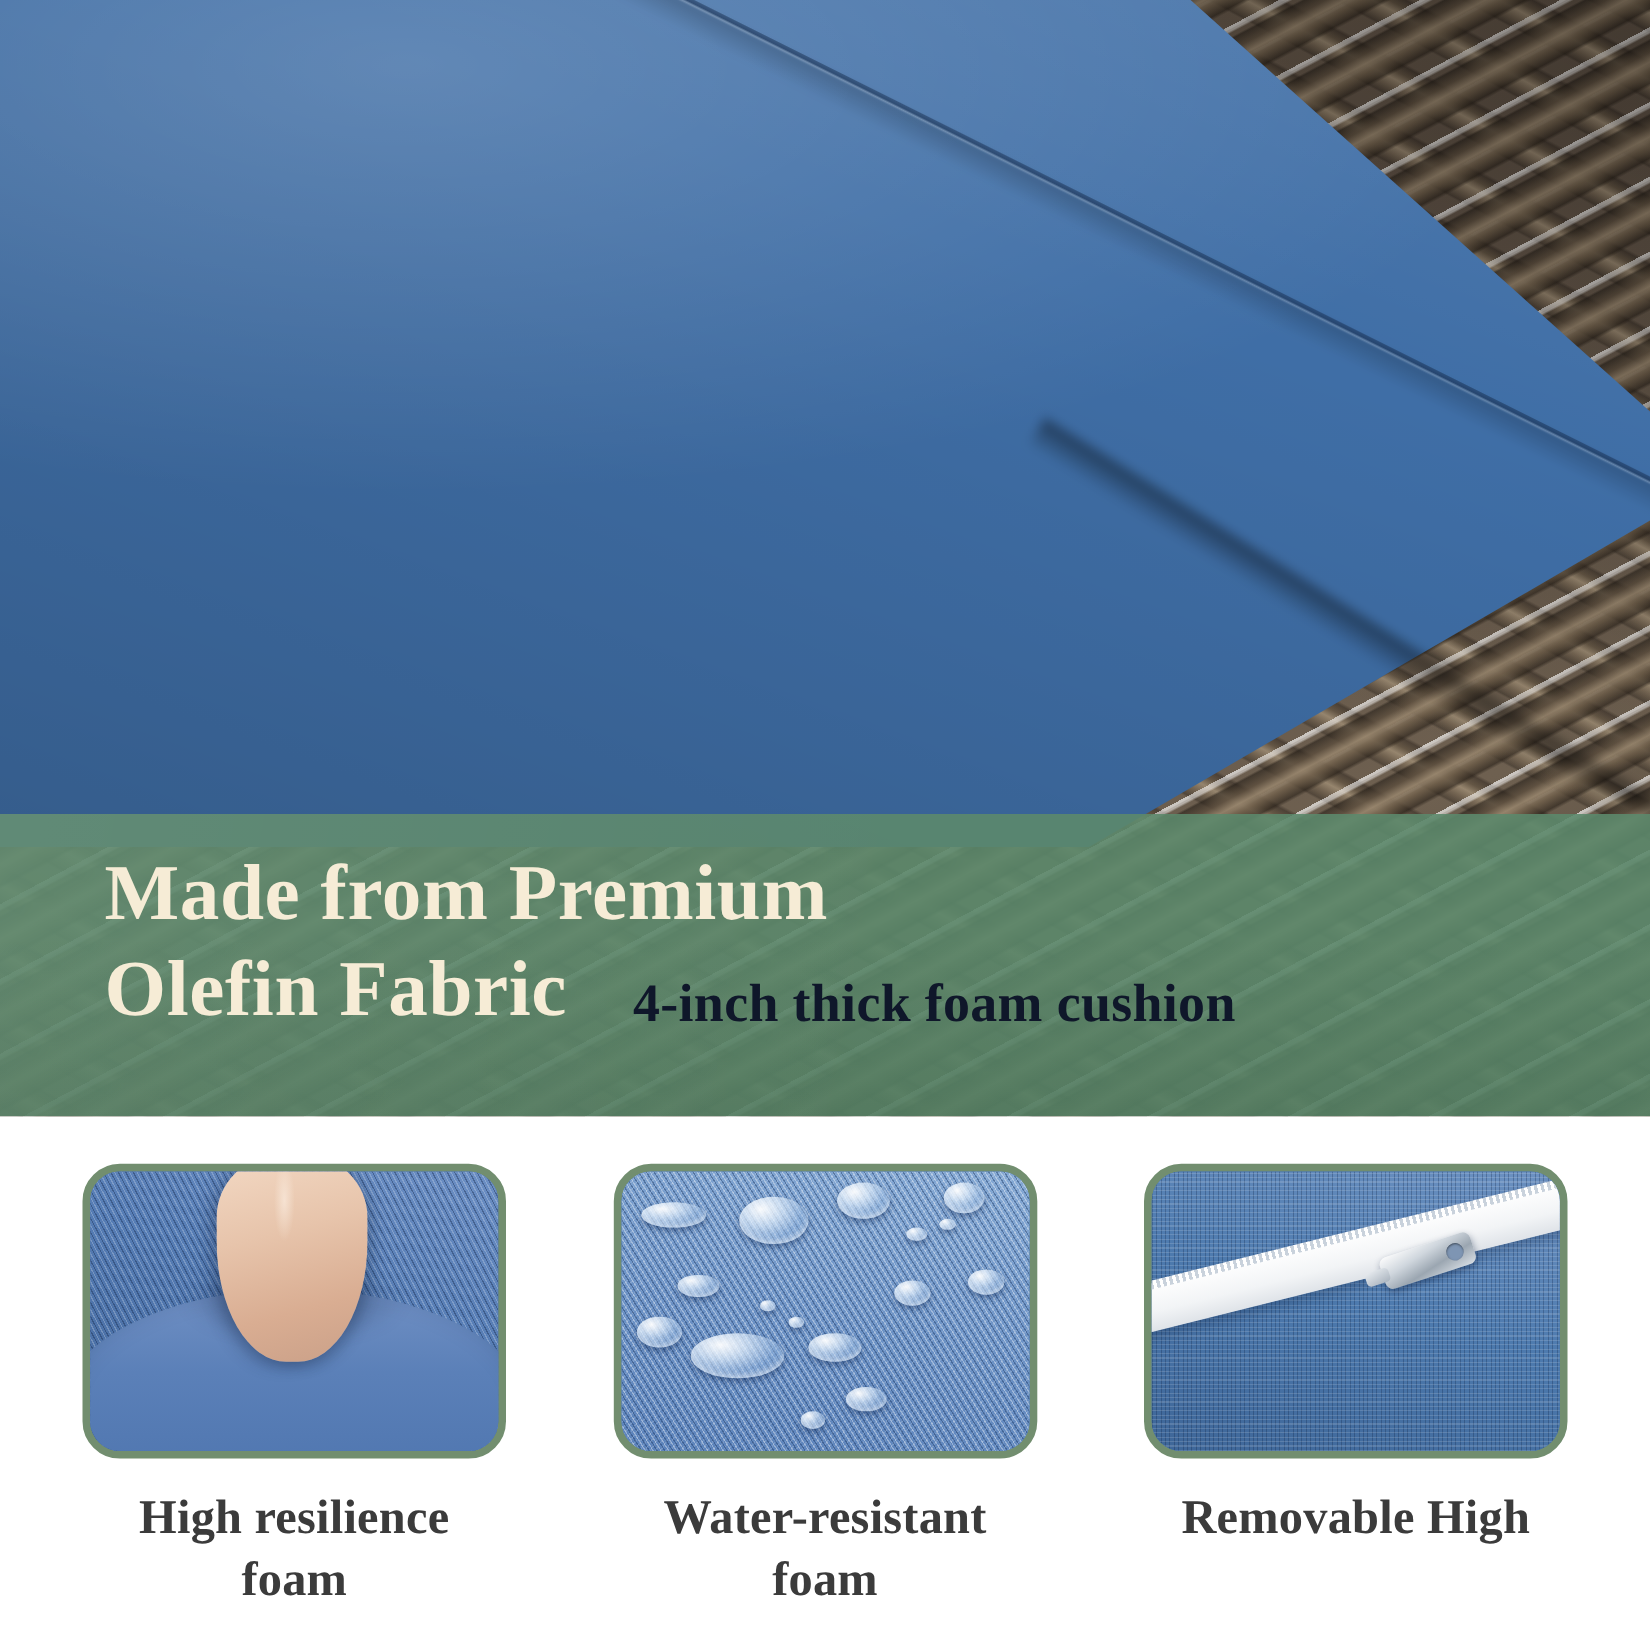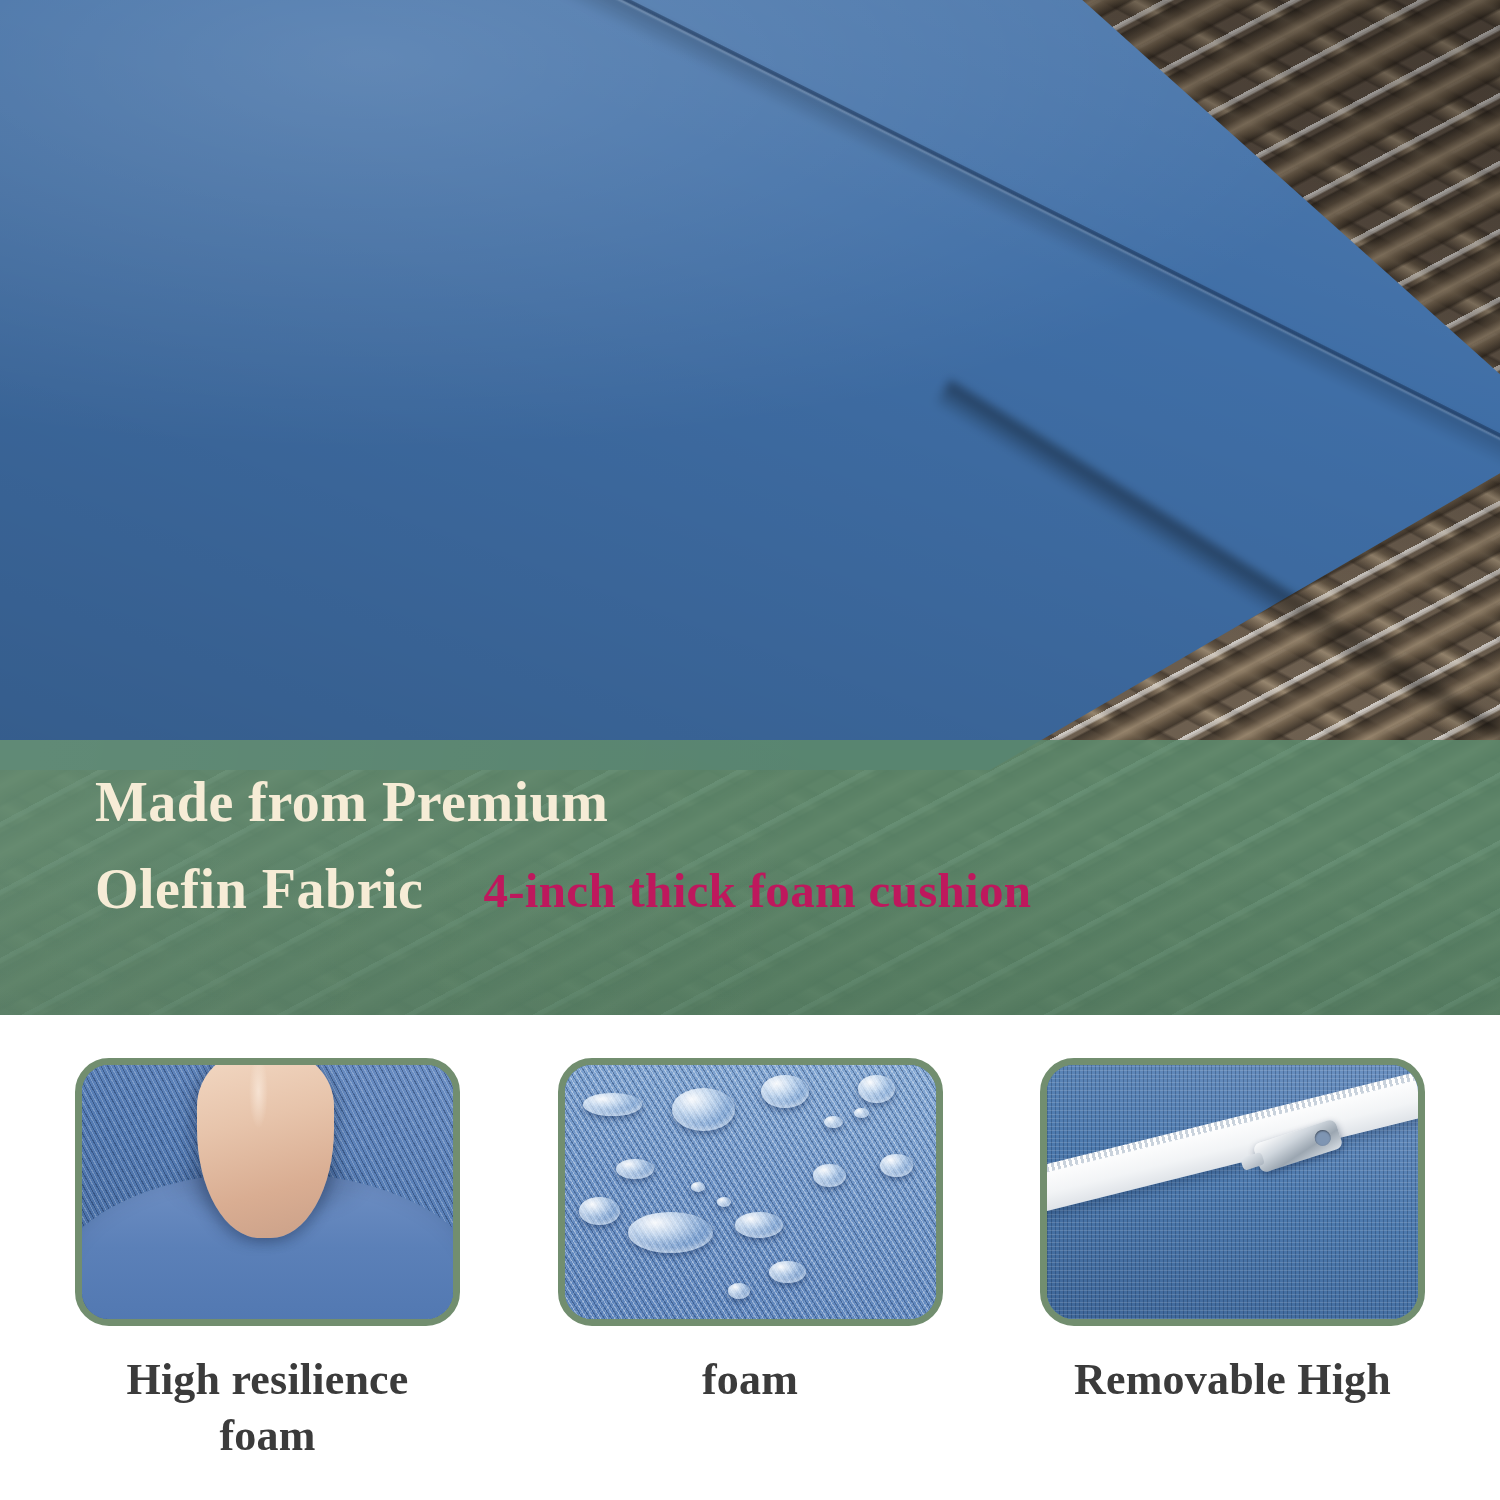--- a/index.html
+++ b/index.html
@@ -182,33 +182,33 @@
   .banner-text {
     position: absolute;
     left: 95px;
     top: 28px;
     width: 1340px;
   }
   .headline {
     color: #f6ecd6;
     font-family: "Liberation Serif", serif;
     font-weight: bold;
-    font-size: 56px;
+    font-size: 72px;
     line-height: 1.22;
     letter-spacing: .5px;
     margin: 0;
     white-space: nowrap;
   }
   .headline-row {
     display: flex;
     align-items: flex-end;
     gap: 60px;
   }
   .subline {
-    color: #be185d;
+    color: #0f172a;
     font-family: "Liberation Serif", serif;
     font-weight: bold;
     font-size: 49px;
     letter-spacing: .3px;
     white-space: nowrap;
     position: relative;
     top: -4px;
     margin-top: 30px;
   }
 
@@ -441,20 +441,21 @@
           <div class="drop" style="left:17%;top:58%;width:23%;height:16%;"></div>
           <div class="drop" style="left:46%;top:58%;width:13%;height:10%;"></div>
           <div class="drop" style="left:55%;top:77%;width:10%;height:9%;"></div>
           <div class="drop" style="left:44%;top:86%;width:6%;height:6%;"></div>
           <div class="drop" style="left:70%;top:20%;width:5%;height:5%;"></div>
           <div class="drop" style="left:78%;top:17%;width:4%;height:4%;"></div>
           <div class="drop" style="left:34%;top:46%;width:4%;height:4%;"></div>
           <div class="drop" style="left:41%;top:52%;width:4%;height:4%;"></div>
         </div>
         <div class="caption">
+          <div>Water-resistant</div>
           <div>foam</div>
         </div>
       </div>
 
       <div class="card">
         <div class="thumb">
           <div class="t3-bg"></div>
           <div class="t3-white"></div>
           <div class="t3-teeth"></div>
           <div class="t3-pull">

